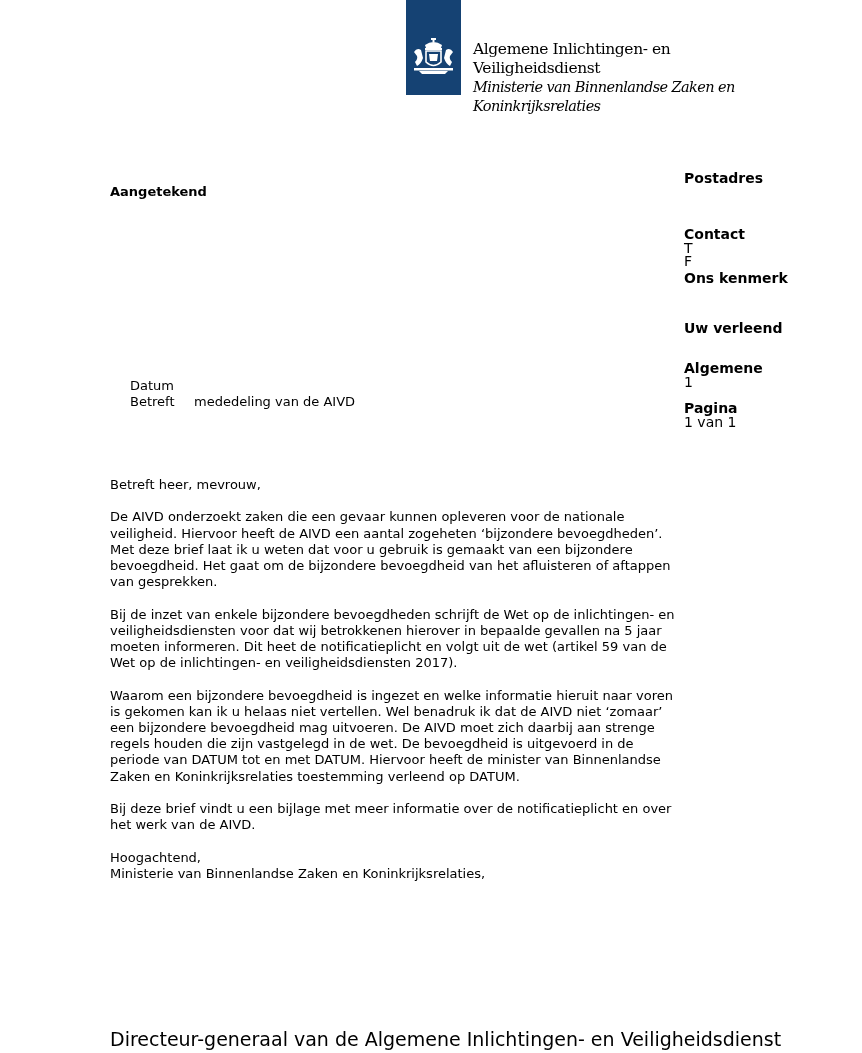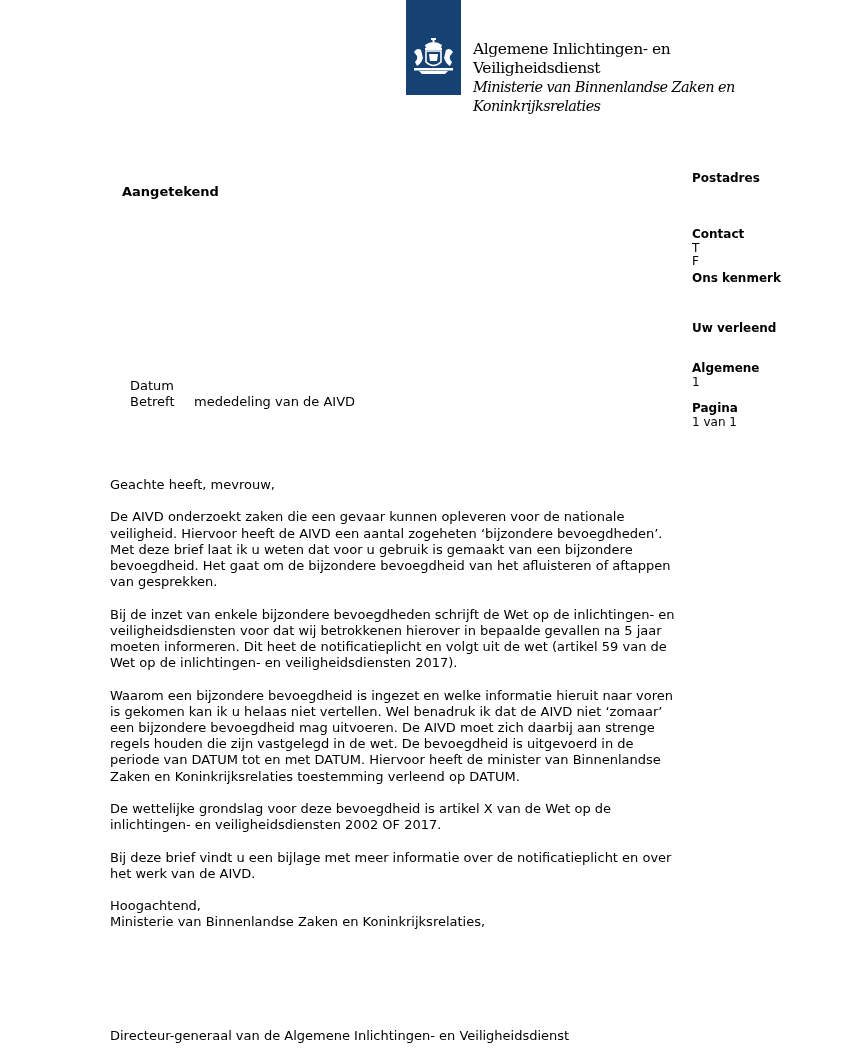--- a/index.html
+++ b/index.html
@@ -1,28 +1,28 @@
 <!DOCTYPE html>
 <html><head>
 <meta charset="utf-8">
 <style>
   html, body { margin: 0; padding: 0; background: #ffffff; }
   body { width: 862px; height: 1053px; position: relative; overflow: hidden; font-family: "DejaVu Sans", sans-serif; color: #000; }
   .logo-bar { position: absolute; left: 406px; top: 0; width: 55px; height: 95px; background: #154273; }
   .logo-bar svg { position: absolute; left: 5px; top: 38px; }
   .logo-text { position: absolute; left: 473px; top: 40px; font-family: "DejaVu Serif", serif; font-size: 15.5px; line-height: 19px; color: #000; letter-spacing: -0.4px; }
   .logo-text .italic { font-style: italic; font-size: 14.5px; letter-spacing: -0.6px; }
-  .aangetekend { position: absolute; left: 110px; top: 184px; font-size: 13px; font-weight: bold; margin-left: 12px; }
-  .side { position: absolute; left: 684px; font-size: 12px; line-height: 13.5px; margin-left: 8px; }
+  .aangetekend { position: absolute; left: 110px; top: 184px; font-size: 13px; font-weight: bold; }
+  .side { position: absolute; left: 684px; font-size: 14px; line-height: 13.5px; }
   .side .h { font-weight: bold; }
   .meta { position: absolute; left: 110px; top: 378px; font-size: 13px; line-height: 16px; margin-left: 20px; }
   .meta .label { display: inline-block; width: 64px; }
   .body { position: absolute; left: 110px; top: 477px; width: 570px; font-size: 13px; line-height: 16.2px; }
   .body p { margin: 0 0 16.2px 0; }
-  .sig { position: absolute; left: 110px; top: 1028px; font-size: 13px; text-align: center; }
+  .sig { position: absolute; left: 110px; top: 1028px; font-size: 19px; text-align: center; }
 </style>
 </head>
 <body>
 
 <div class="logo-bar">
   <svg width="45" height="40" viewBox="0 0 45 40">
     <g fill="#ffffff">
       <rect x="20" y="0" width="5" height="2"></rect>
       <rect x="21.5" y="-1" width="2" height="5"></rect>
       <path d="M14 7 Q22.5 1 31 7 L30 10 L15 10 Z"></path>
@@ -67,23 +67,22 @@
   <div class="h">Pagina</div>
   <div>1 van 1</div>
 </div>
 
 <div class="meta">
   <div><span class="label">Datum</span></div>
   <div><span class="label">Betreft</span><span>mededeling van de AIVD</span></div>
 </div>
 
 <div class="body">
-  <p>Geachte heeft, mevrouw,</p>
+  <p>Betreft heer, mevrouw,</p>
   <p>De AIVD onderzoekt zaken die een gevaar kunnen opleveren voor de nationale veiligheid. Hiervoor heeft de AIVD een aantal zogeheten ‘bijzondere bevoegdheden’. Met deze brief laat ik u weten dat voor u gebruik is gemaakt van een bijzondere bevoegdheid. Het gaat om de bijzondere bevoegdheid van het afluisteren of aftappen van gesprekken.</p>
   <p>Bij de inzet van enkele bijzondere bevoegdheden schrijft de Wet op de inlichtingen- en veiligheidsdiensten voor dat wij betrokkenen hierover in bepaalde gevallen na 5 jaar moeten informeren. Dit heet de notificatieplicht en volgt uit de wet (artikel 59 van de Wet op de inlichtingen- en veiligheidsdiensten 2017).</p>
   <p>Waarom een bijzondere bevoegdheid is ingezet en welke informatie hieruit naar voren is gekomen kan ik u helaas niet vertellen. Wel benadruk ik dat de AIVD niet ‘zomaar’ een bijzondere bevoegdheid mag uitvoeren. De AIVD moet zich daarbij aan strenge regels houden die zijn vastgelegd in de wet. De bevoegdheid is uitgevoerd in de periode van DATUM tot en met DATUM. Hiervoor heeft de minister van Binnenlandse Zaken en Koninkrijksrelaties toestemming verleend op DATUM.</p>
-  <p>De wettelijke grondslag voor deze bevoegdheid is artikel X van de Wet op de inlichtingen- en veiligheidsdiensten 2002 OF 2017.</p>
   <p>Bij deze brief vindt u een bijlage met meer informatie over de notificatieplicht en over het werk van de AIVD.</p>
   <div>Hoogachtend,</div>
   <div>Ministerie van Binnenlandse Zaken en Koninkrijksrelaties,</div>
 </div>
 
 <div class="sig">Directeur-generaal van de Algemene Inlichtingen- en Veiligheidsdienst</div>
 
 </body></html>

